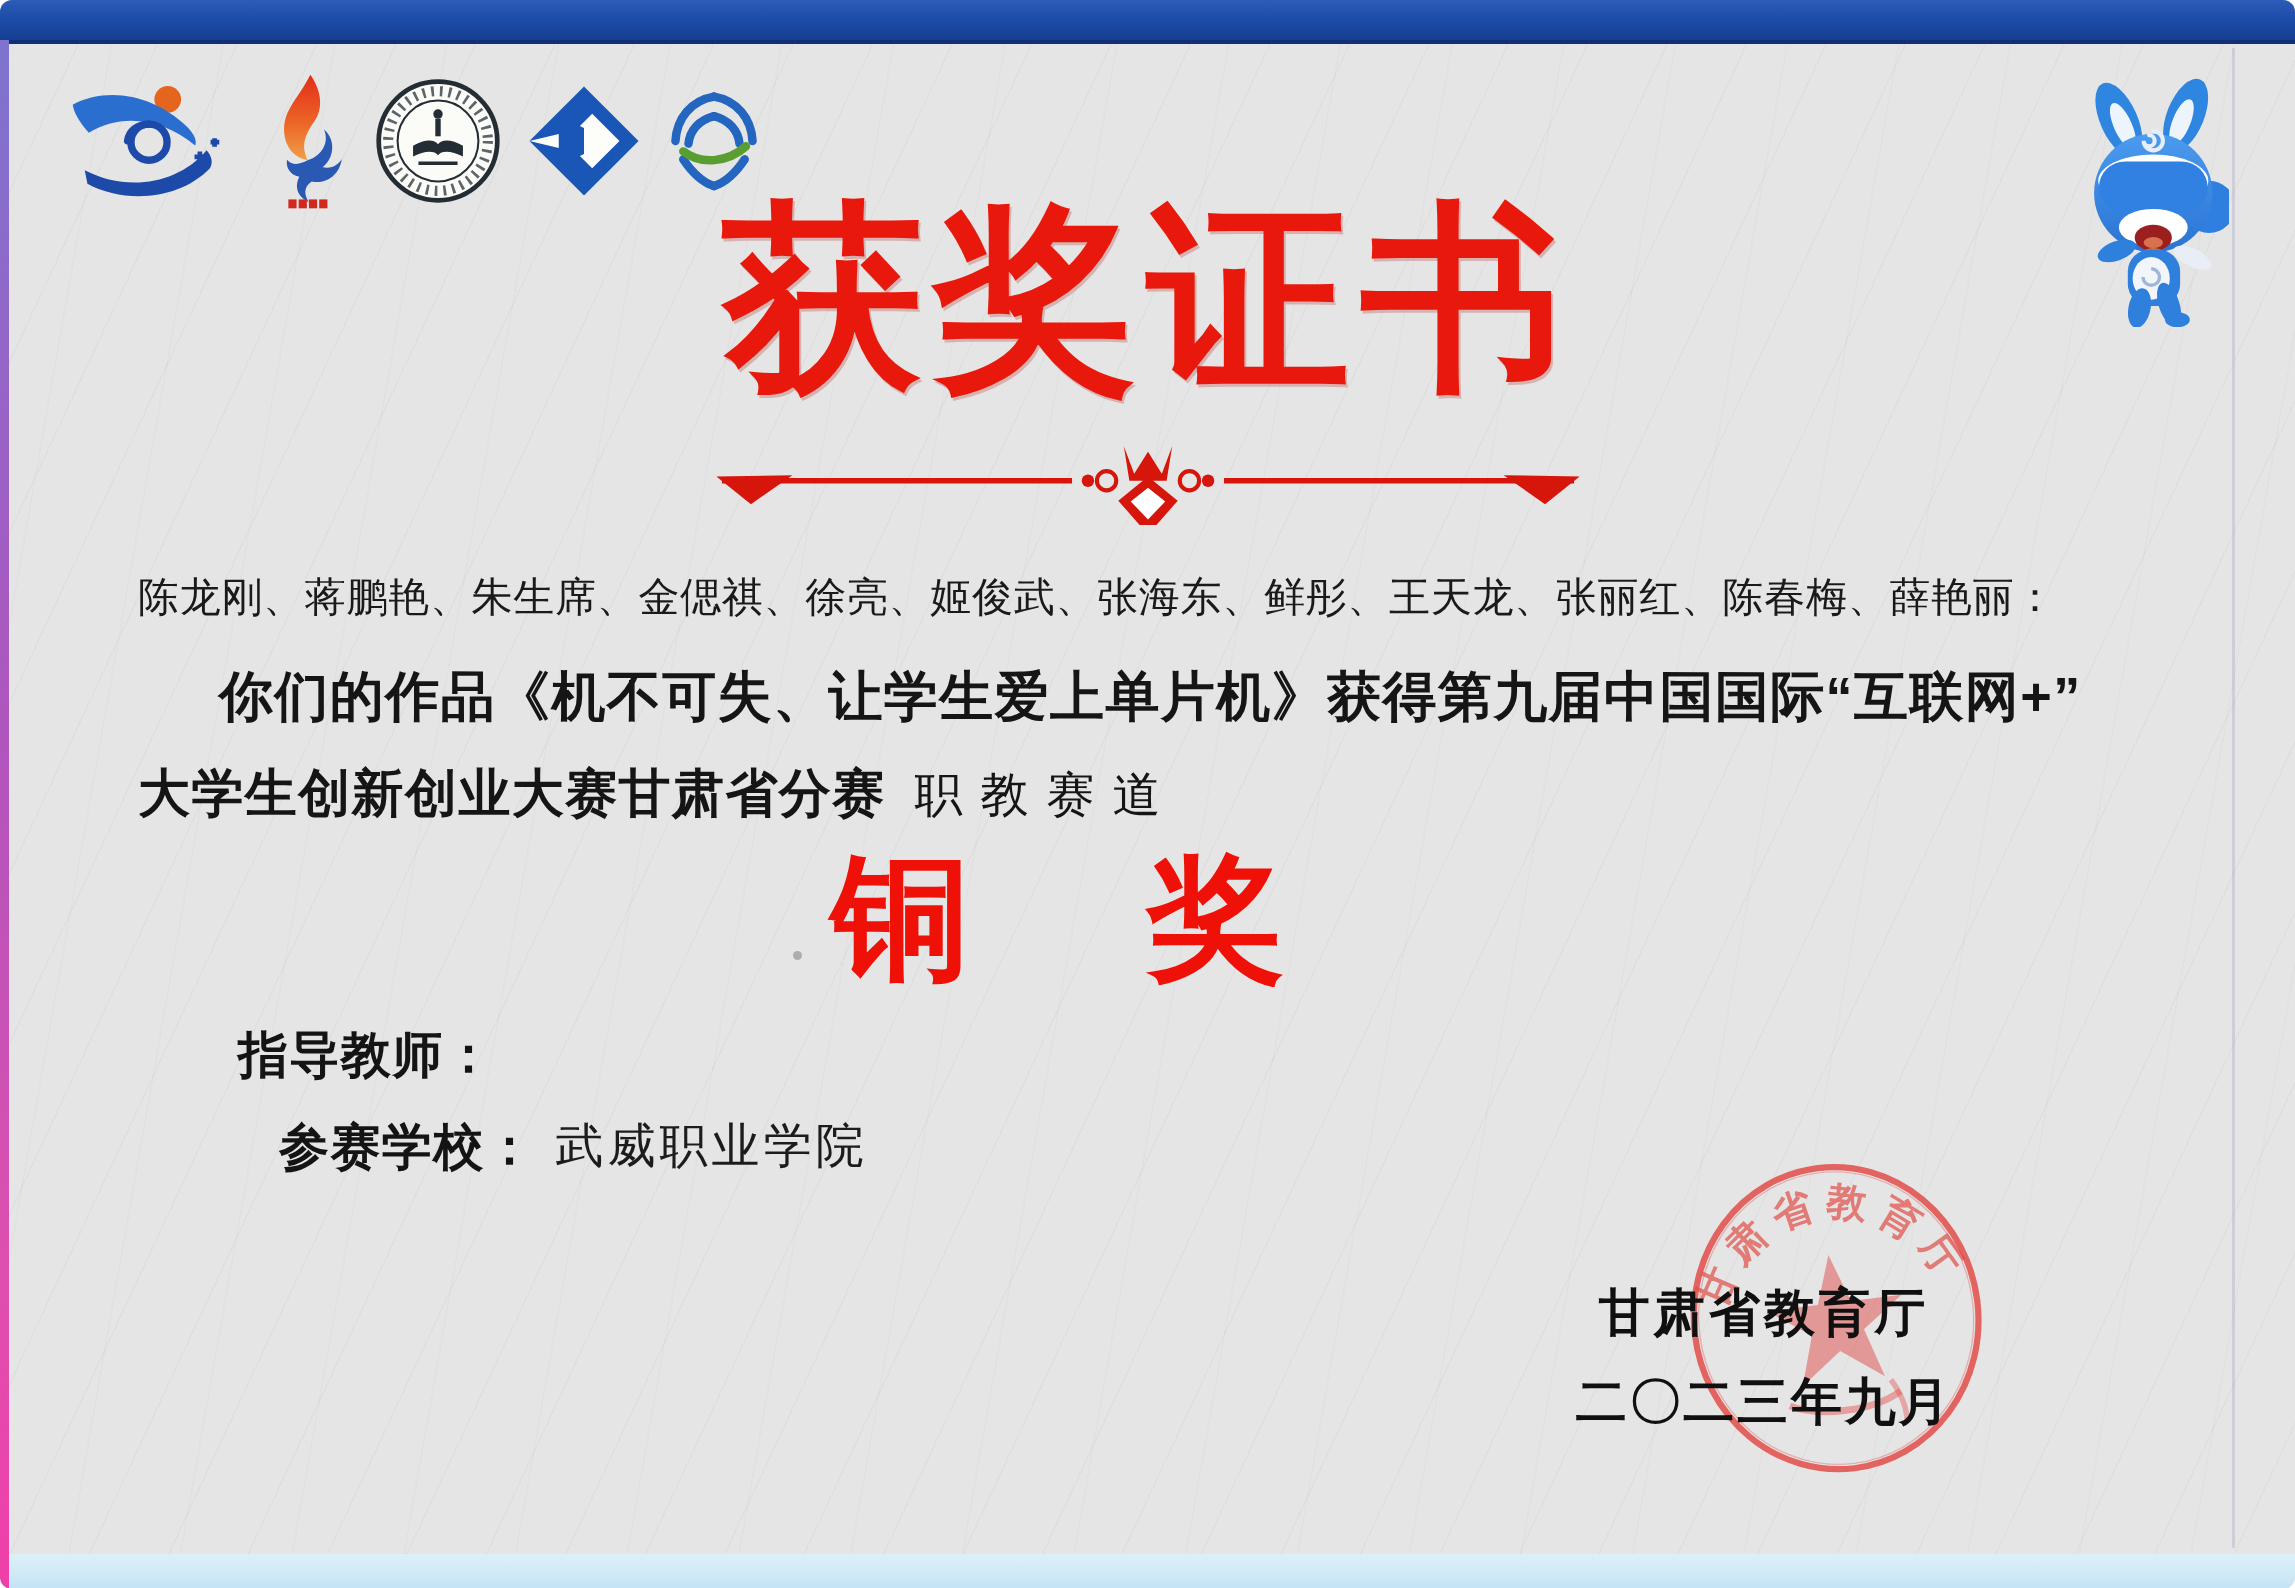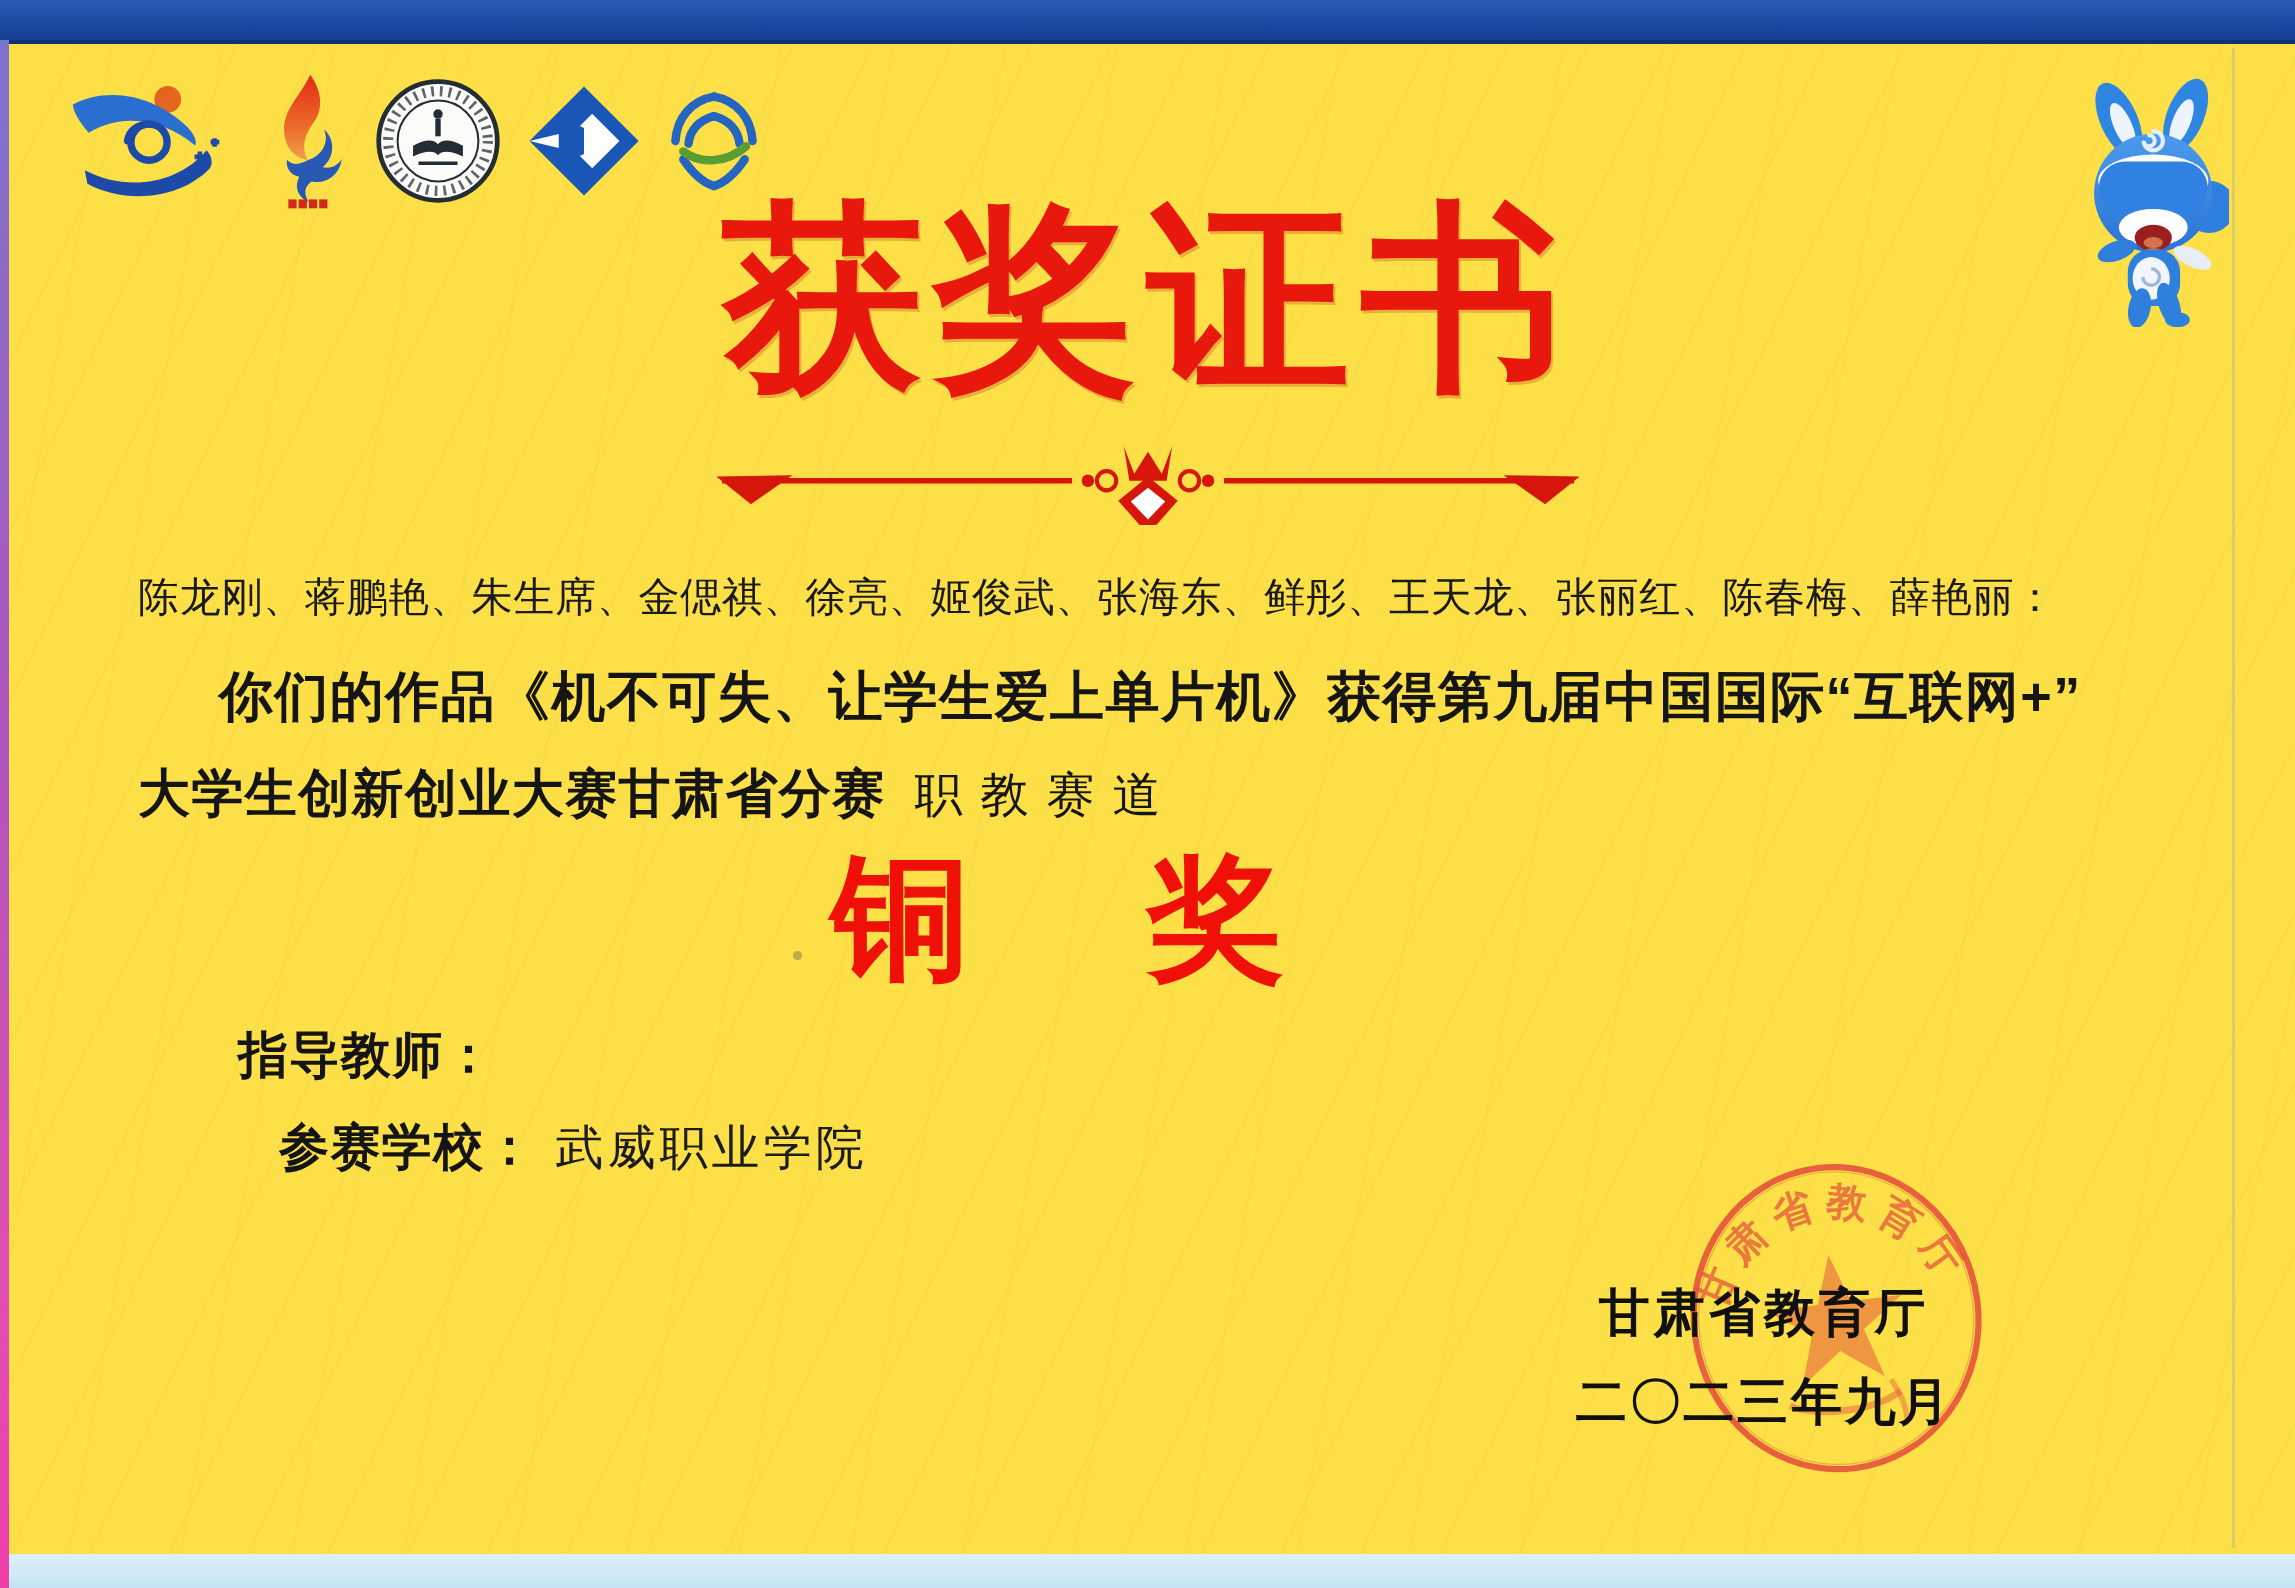--- a/index.html
+++ b/index.html
@@ -1,20 +1,21 @@
 <!DOCTYPE html>
 <html style="font-size:11px"><head>
 <meta charset="utf-8">
 <style>
   html,body{margin:0;padding:0;}
   .page{
     position:relative; width:2295px; height:1589px; overflow:hidden;
-    background:#fde047;
+    background:#e5e5e5;
     font-family:"Liberation Sans", sans-serif;
     color:#1c1c1c;
+    border-radius:12px;
   }
   
   .paper-pattern{
     position:absolute; left:0; top:40px; right:0; bottom:35px;
     background:
       repeating-linear-gradient(115deg, rgba(90,100,125,0.05) 0 1.4px, transparent 1.4px 72px),
       repeating-linear-gradient(100deg, rgba(90,100,125,0.035) 0 1.4px, transparent 1.4px 110px);
     pointer-events:none;
   }
   .band-top{
@@ -70,21 +71,21 @@
     transform:translateX(-79px);
     font-family:"Liberation Serif","DejaVu Serif",serif;
     font-weight:700; font-size:137px; line-height:1; letter-spacing:21px;
     color:#ef1008; white-space:pre;
   }
   .stray-dot{
     position:absolute; left:793px; top:951px; width:9px; height:9px;
     border-radius:50%; background:rgba(70,70,75,0.35);
   }
   .detail-row{
-    position:absolute; left:238px; display:flex; align-items:center; gap:19.3px; white-space:nowrap;
+    position:absolute; left:238px; display:flex; align-items:flex-start; gap:19.3px; white-space:nowrap;
   }
   .detail-row .label{font-weight:700; font-size:50px; letter-spacing:1.4px; color:#141414;}
   .detail-row .value{
     font-family:"Liberation Serif","DejaVu Serif",serif;
     font-size:48px; letter-spacing:4.1px; color:#1c1c1c;
   }
   .row-teachers{top:1022px;}
   .row-school{top:1114px;margin-left:41px;}
   .row-grant{top:1207px;}
   .row-grant .value{

